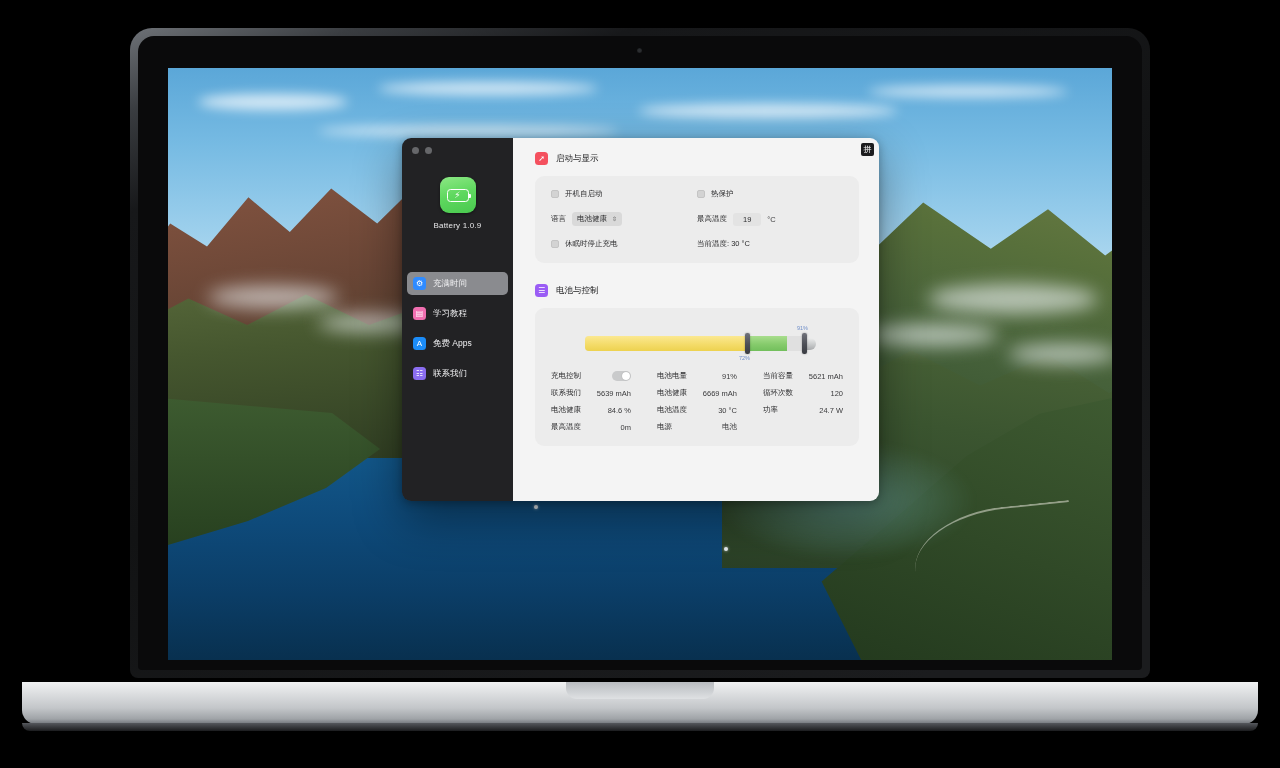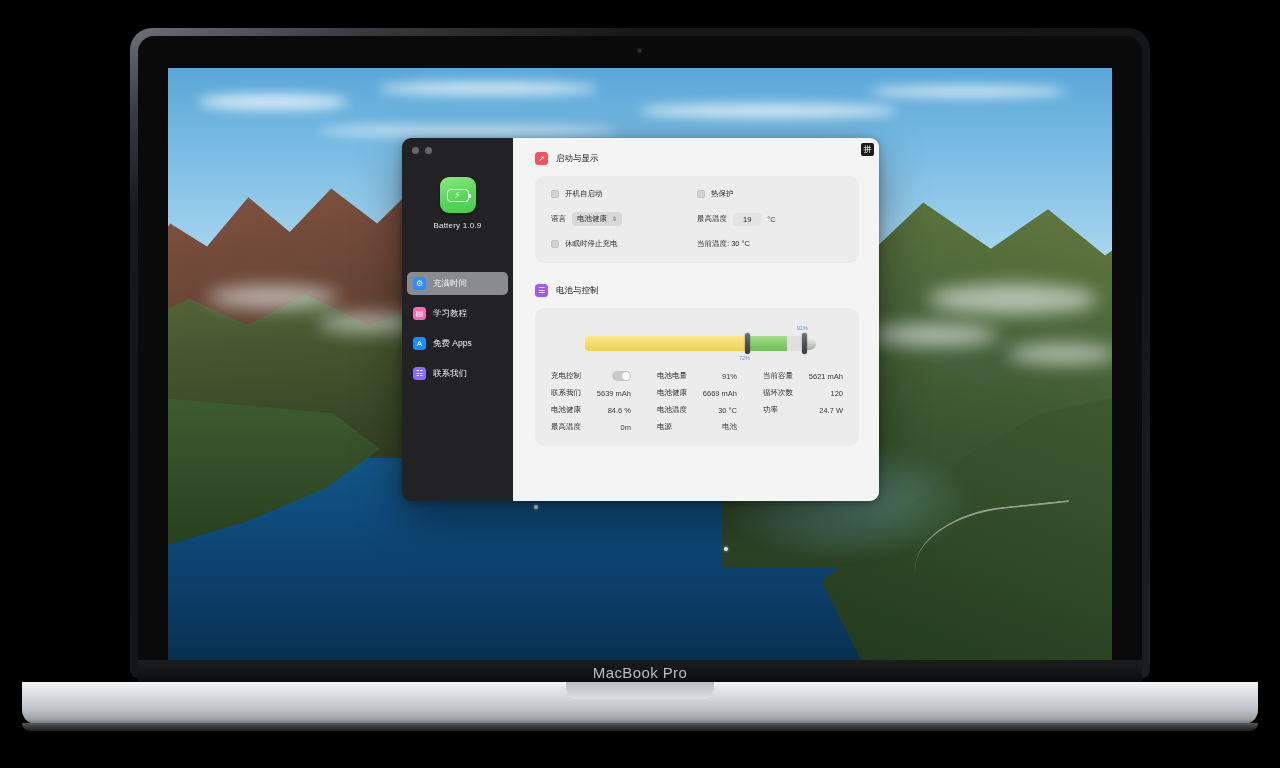--- a/index.html
+++ b/index.html
@@ -461,20 +461,17 @@
             </div>
             <div class="stat"></div>
 
           </div>
         </div>
 
       </div>
     </div>
   </div>
 
-  <div class="lid-chin">
-    <span>MacBook Pro</span>
-  </div>
   <div class="base"></div>
   <div class="base-notch"></div>
   <div class="base-foot"></div>
 
 </div>
 
 </body></html>

